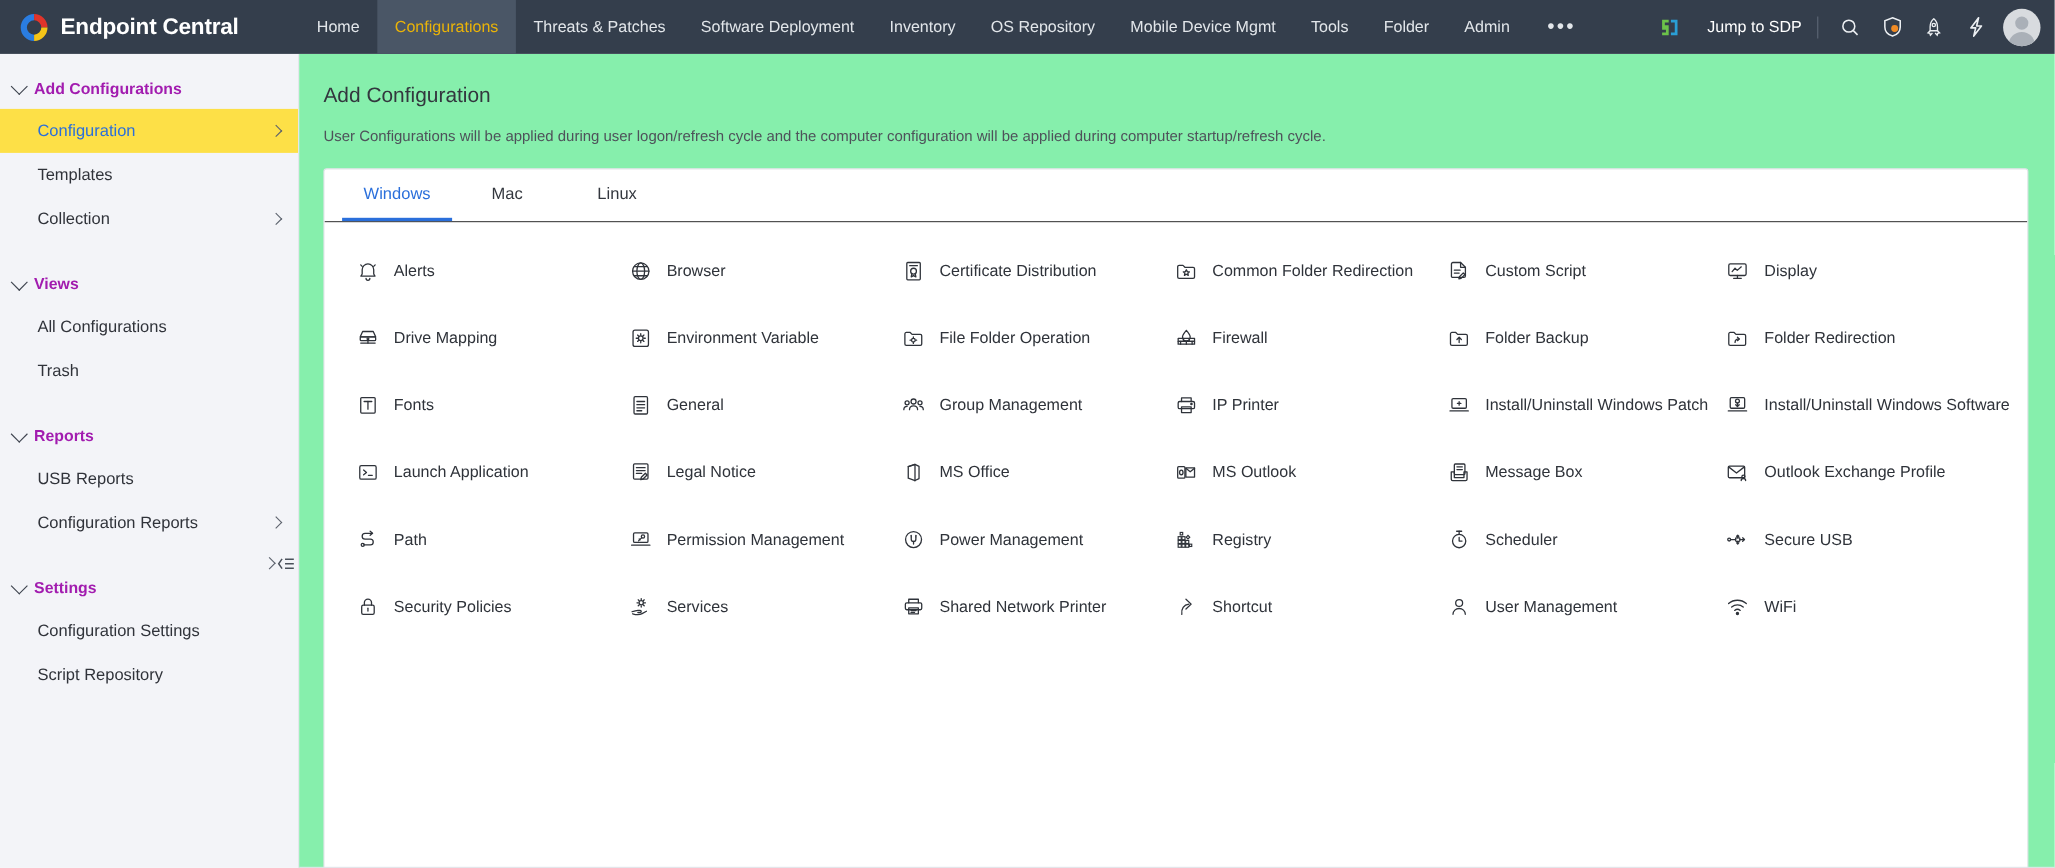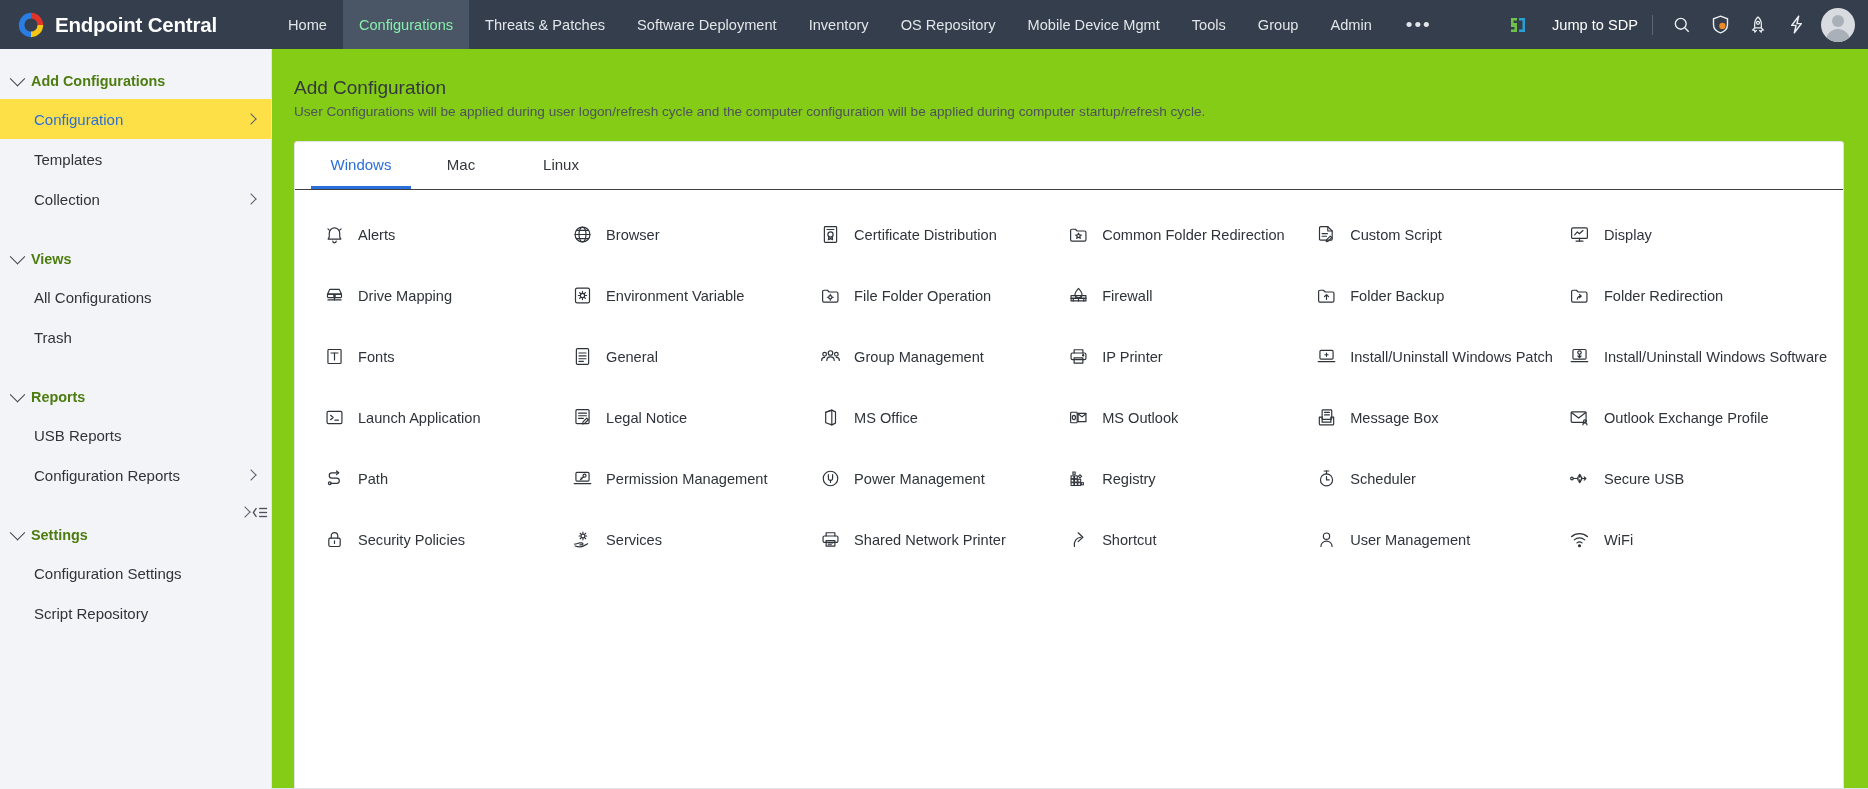--- a/index.html
+++ b/index.html
@@ -35,21 +35,21 @@
   }
   .nav-items { display: flex; align-items: stretch; flex: 1 1 auto; }
   .nav-item {
     display: flex; align-items: center;
     padding: 0 16px;
     font-size: 14.6px;
     color: #e2e6ea;
     white-space: nowrap;
     cursor: pointer;
   }
-  .nav-item.active { background: #4a5666; color: #86efac; }
+  .nav-item.active { background: #4a5666; color: #eab308; }
   .nav-more { letter-spacing: 2px; font-size: 19px; padding: 0 18px; display:flex; align-items:center; cursor:pointer; color:#e2e6ea;}
 
   .nav-right { display: flex; align-items: center; padding-right: 13px; gap: 0; }
   .jump-sdp {
     display: flex; align-items: center; gap: 24px;
     font-size: 14.6px; color: #ffffff; cursor: pointer; white-space: nowrap;
     margin-right: 14px;
   }
   .sdp-mark { width: 20px; height: 20px; flex: 0 0 20px; }
   .nav-divider { width:1px; height:20px; background:#5c6776; margin-right: 10px;}
@@ -73,21 +73,21 @@
     background: #f3f4f8;
     border-right: 1px solid #e3e5ea;
     padding-top: 14px;
     position: relative;
     overflow: hidden;
   }
   .side-group { margin-bottom: 6px; }
   .side-group-head {
     display: flex; align-items: center; gap: 8px;
     padding: 10px 0 10px 12px;
-    font-size: 14.4px; font-weight: bold; color: #4d7c0f;
+    font-size: 14.4px; font-weight: bold; color: #a21caf;
     cursor: pointer;
   }
   .chev-down {
     width: 11px; height: 11px; flex: 0 0 11px;
     border-right: 1.6px solid #3d434e; border-bottom: 1.6px solid #3d434e;
     transform: rotate(45deg) translate(-2px,-2px);
   }
   .side-item {
     display: flex; align-items: center;
     height: 40px;
@@ -111,32 +111,32 @@
     background: #f3f4f8;
     border-radius: 6px 0 0 6px;
     display: flex; align-items: center; justify-content: center;
     cursor: pointer;
   }
   .collapse-icon { display:flex; align-items:center; gap:1px;}
 
   
   .main {
     flex: 1 1 auto;
-    background: #84cc16;
+    background: #86efac;
     padding: 20px 0 16px 0;
     overflow: hidden;
     position: relative;
   }
   .page-title {
     font-size: 19px; color: #33373e; font-weight: normal;
     padding: 0 0 0 22px; margin-top: 8px;
   }
   .page-sub {
     font-size: 13.6px; color: #4e525a;
-    padding: 0 0 0 22px; margin-top: 5px;
+    padding: 0 0 0 22px; margin-top: 17px;
   }
 
   .panel {
     margin: 22px 24px 0 22px;
     border: 1px solid #e1e3e8;
     border-radius: 3px;
     background: #ffffff;
     height: 662px;
     overflow: hidden;
   }
@@ -199,21 +199,21 @@
 
   <div class="nav-items" id="topnav-items">
       <div class="nav-item">Home</div>
       <div class="nav-item active">Configurations</div>
       <div class="nav-item">Threats &amp; Patches</div>
       <div class="nav-item">Software Deployment</div>
       <div class="nav-item">Inventory</div>
       <div class="nav-item">OS Repository</div>
       <div class="nav-item">Mobile Device Mgmt</div>
       <div class="nav-item">Tools</div>
-      <div class="nav-item">Group</div>
+      <div class="nav-item">Folder</div>
       <div class="nav-item">Admin</div>
       <div class="nav-more">•••</div>
     </div>
 
   <div class="nav-right">
     <div class="jump-sdp">
       <span class="sdp-mark">
         <svg viewBox="0 0 20 20" width="20" height="20">
           <path d="M3 3 h6 v2.5 h-3.5 v2.5 h3.5 v9 h-6 v-2.5 h3.5 v-2.5 h-3.5 z" fill="#6cc24a"></path>
           <path d="M11 3 h6 v14 h-6 v-2.5 h3.5 v-9 h-3.5 z" fill="#2a9fd6"></path>

